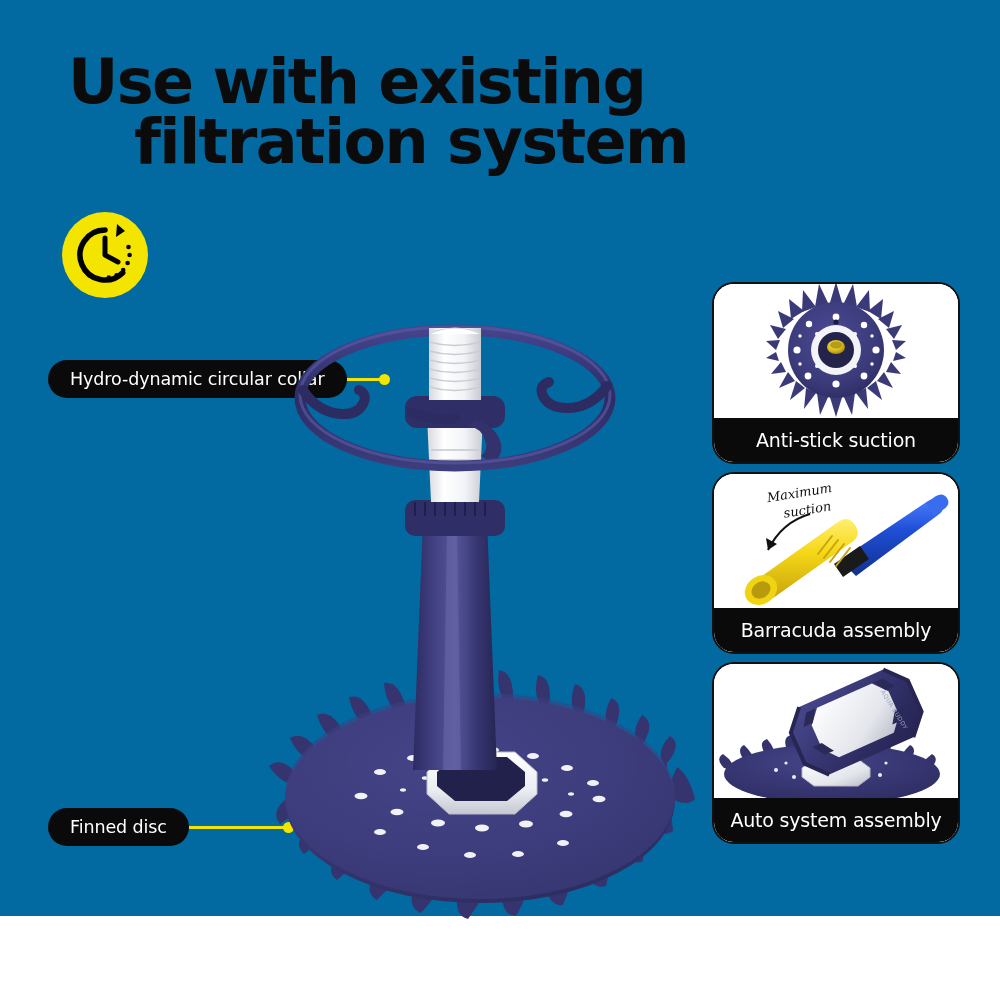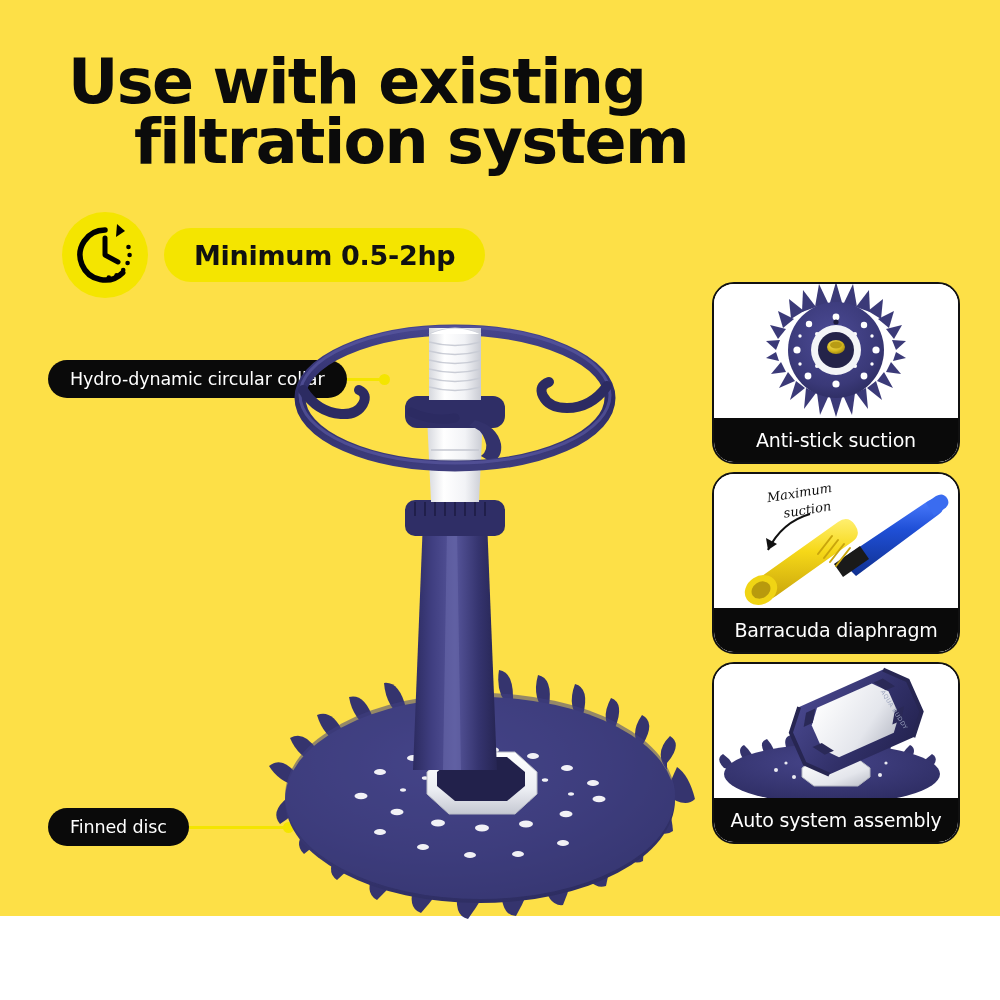--- a/index.html
+++ b/index.html
@@ -3,21 +3,21 @@
 <meta charset="utf-8">
 <title>Pool Cleaner Feature Infographic</title>
 <style>
   * { margin:0; padding:0; box-sizing:border-box; }
   html, body {
     width:1000px; height:1000px;
     background:#ffffff;
     font-family:"Liberation Sans", sans-serif;
     overflow:hidden;
   }
-  .page { position:relative; width:1000px; height:916px; background:#fde047; }
+  .page { position:relative; width:1000px; height:916px; background:#0369a1; }
 
   
   .headline {
     position:absolute; left:68px; top:52px; width:620px;
     font-size:62px; line-height:0.97;
     font-weight:700; letter-spacing:-1.6px;
     color:#0b0b0b;
     font-family:"DejaVu Sans", sans-serif;
   }
   .headline .l2 { display:block;text-align:right; }
@@ -104,23 +104,20 @@
         <g fill="#000">
           <circle cx="66.5" cy="35" r="2.3"></circle>
           <circle cx="67.6" cy="43" r="2.3"></circle>
           <circle cx="65.6" cy="51" r="2.3"></circle>
           <circle cx="61.2" cy="58" r="2.3"></circle>
           <circle cx="54.6" cy="63.2" r="2.3"></circle>
           <circle cx="46.8" cy="65.6" r="2.3"></circle>
         </g>
         <path d="M43 26 L43 43 L56 50" fill="none" stroke="#000" stroke-width="5" stroke-linecap="round" stroke-linejoin="round"></path>
       </svg>
-    </div>
-    <div class="hp-pill">
-      <span class="hp-pill-text">Minimum 0.5-2hp</span>
     </div>
   </div>
 
   <div class="callout" id="callout-collar">
     <div class="callout-pill">Hydro-dynamic circular collar</div>
     <div class="lead"></div>
     <div class="lead-dot"></div>
   </div>
 
   <div class="callout" id="callout-disc">
@@ -406,21 +403,21 @@
           <ellipse cx="47" cy="116" rx="10" ry="8" transform="rotate(-33 47 116)" fill="#b89a0d"></ellipse>
 
           <path d="M96 40 q-28 8 -42 36" fill="none" stroke="#111" stroke-width="2"></path>
           <path d="M54 76 l-2 -12 l11 6 Z" fill="#111"></path>
         </svg>
         <div class="handwrite" style="left:54px; top:10px;">
           <span>Maximum</span><br>
           <span style="margin-left:14px; display:inline-block;">suction</span>
         </div>
       </div>
-      <div class="fcard-cap">Barracuda diaphragm</div>
+      <div class="fcard-cap">Barracuda assembly</div>
     </div>
 
     <div class="fcard">
       <div class="fcard-img">
         <svg width="244" height="138" viewBox="0 0 244 138">
           <defs>
             <linearGradient id="c3navy" x1="0" y1="0" x2="1" y2="1">
               <stop offset="0%" stop-color="#4a4990"></stop>
               <stop offset="55%" stop-color="#32316a"></stop>
               <stop offset="100%" stop-color="#23224e"></stop>

